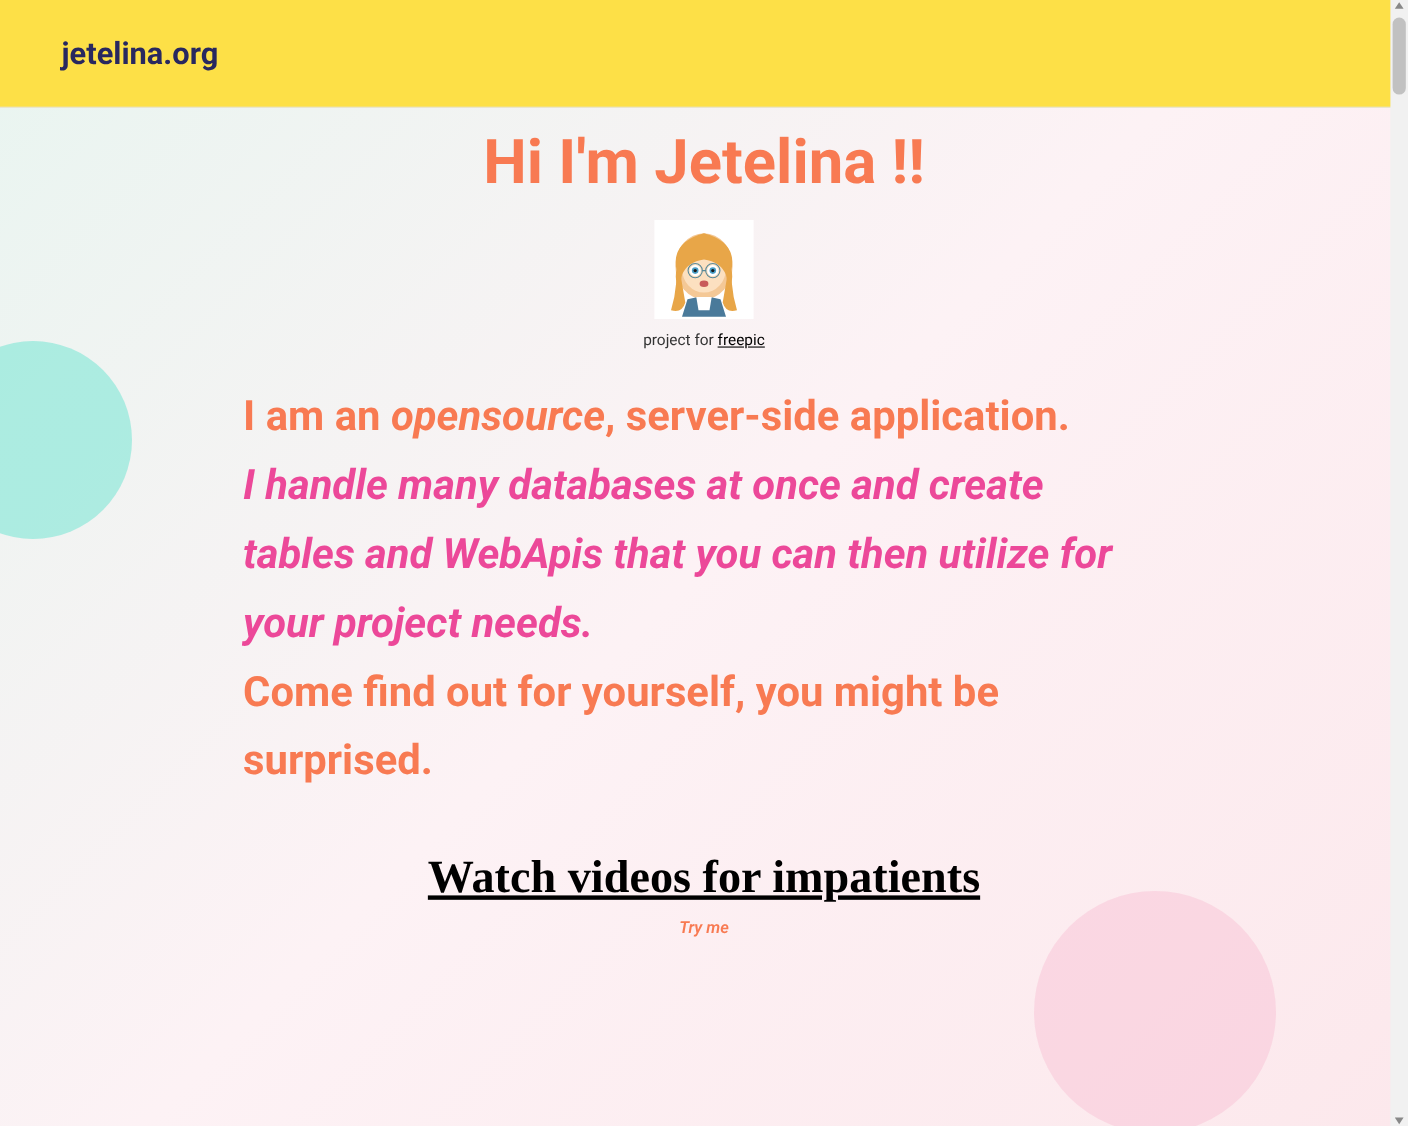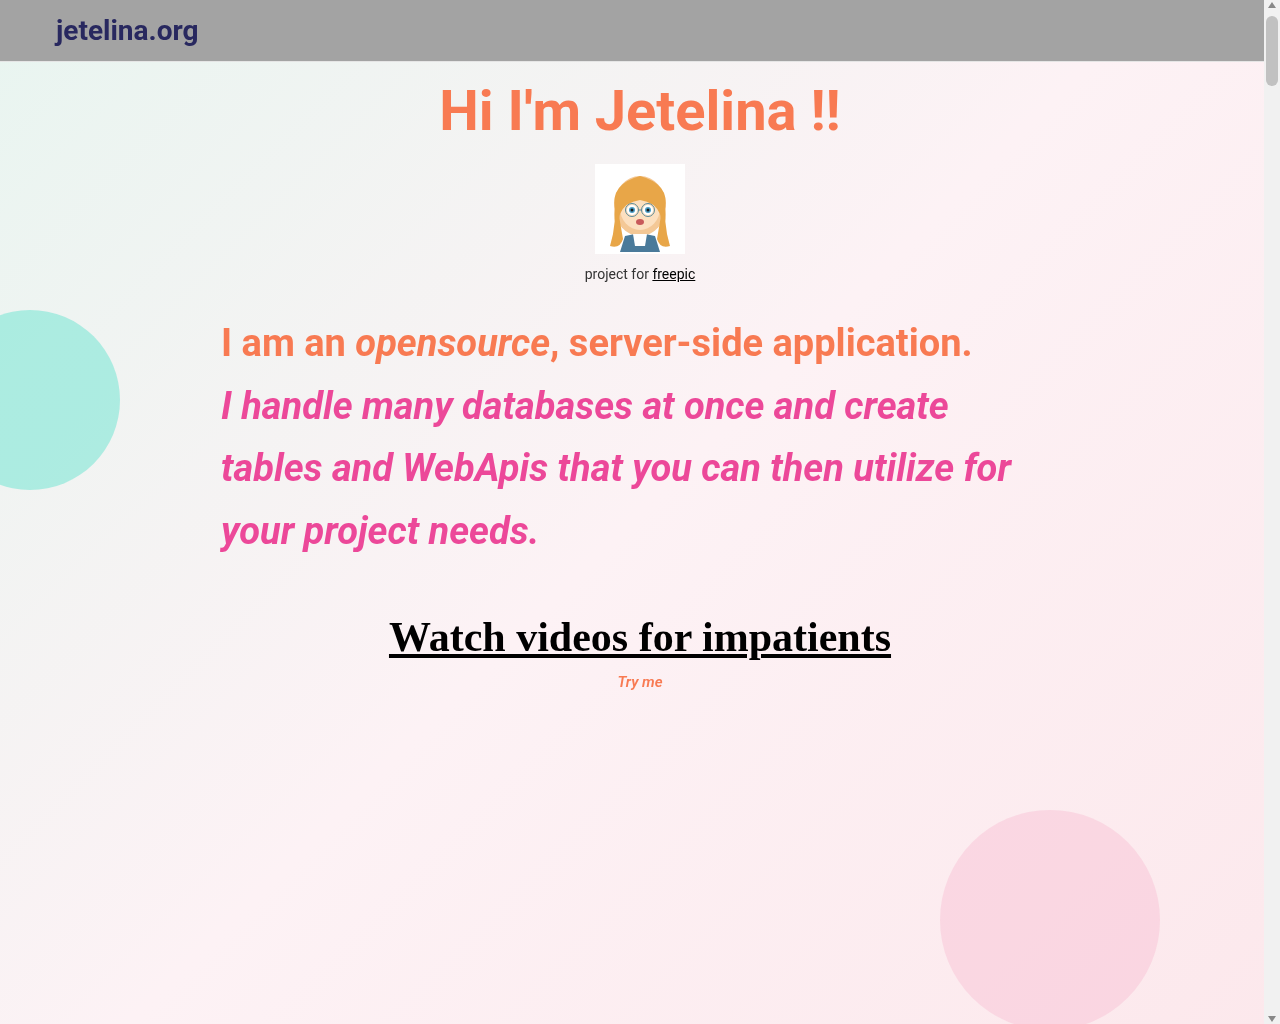--- a/index.html
+++ b/index.html
@@ -9,22 +9,22 @@
     }
     body {
       font-family: -apple-system, BlinkMacSystemFont, "Segoe UI", Roboto, sans-serif;
       width: 1280px;
       height: 1024px;
       overflow: hidden;
       position: relative;
       background: linear-gradient(135deg, #e8f5f0 0%, #fdf2f5 50%, #fce8ec 100%);
     }
     .header {
-      background: #a3a3a3;
-      padding: 14px 56px;
+      background: #fde047;
+      padding: 32px 56px;
       border-bottom: 1px solid #e5e5e5;
       position: relative;
       z-index: 10;
     }
     .site-title {
       font-size: 28px;
       font-weight: 700;
       color: #28285f;
     }
     .content {
@@ -208,20 +208,21 @@
 
   <div class="attribution">
     <span>project for </span><a href="#">freepic</a>
   </div>
 
   <div class="intro-text">
     <p>
       <span>I am an </span><span class="opensource">opensource</span><span>, server-side application.</span>
     </p>
     <p class="highlight">I handle many databases at once and create tables and WebApis that you can then utilize for your project needs.</p>
+    <p>Come find out for yourself, you might be surprised.</p>
   </div>
 
   <h2 class="video-heading">Watch videos for impatients</h2>
 
   <div class="try-me-section">
     <div class="try-me-label">Try me</div>
 
   </div>
 </div>
 

